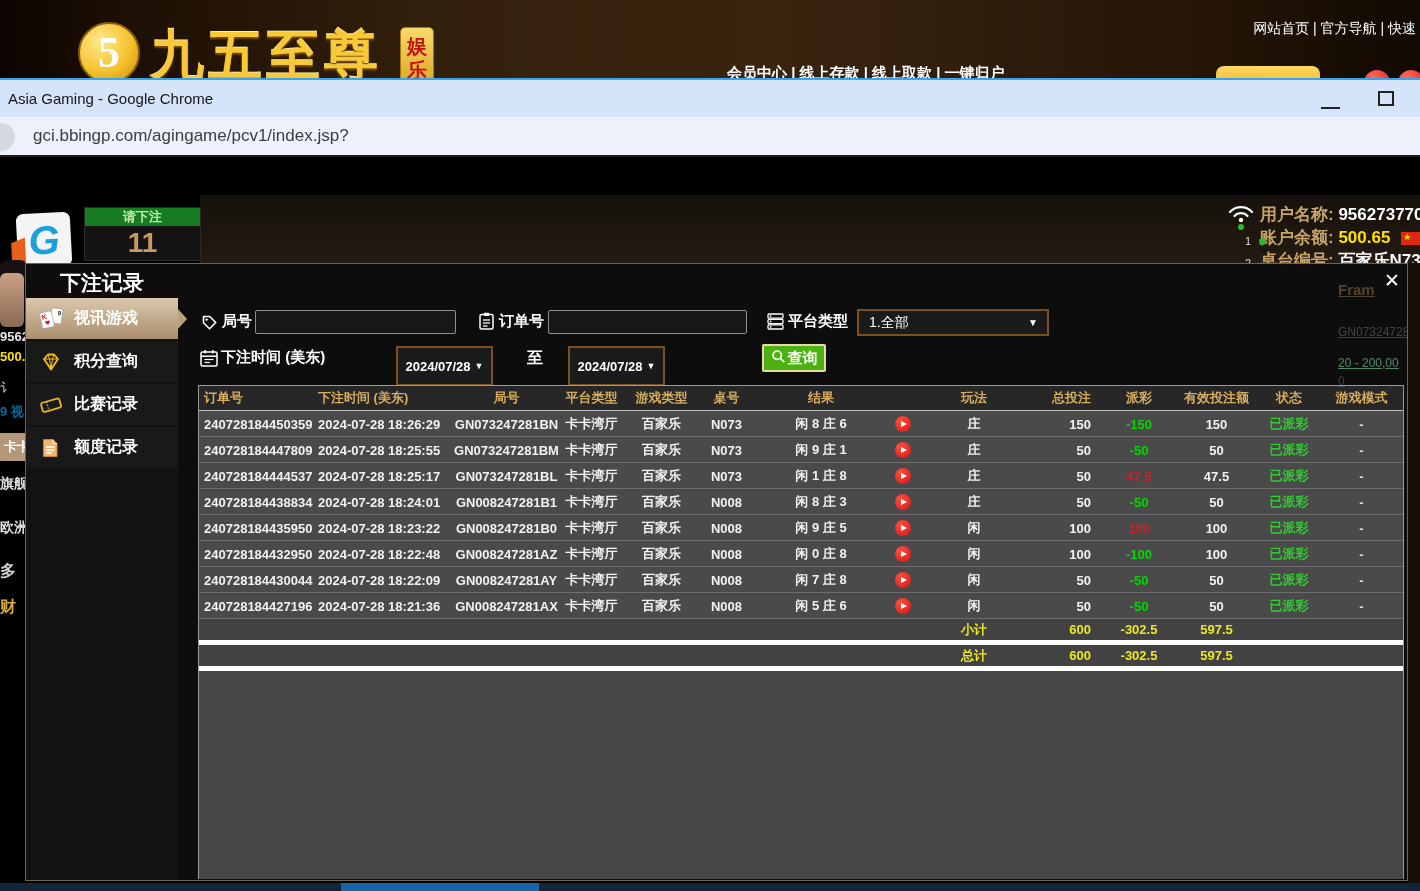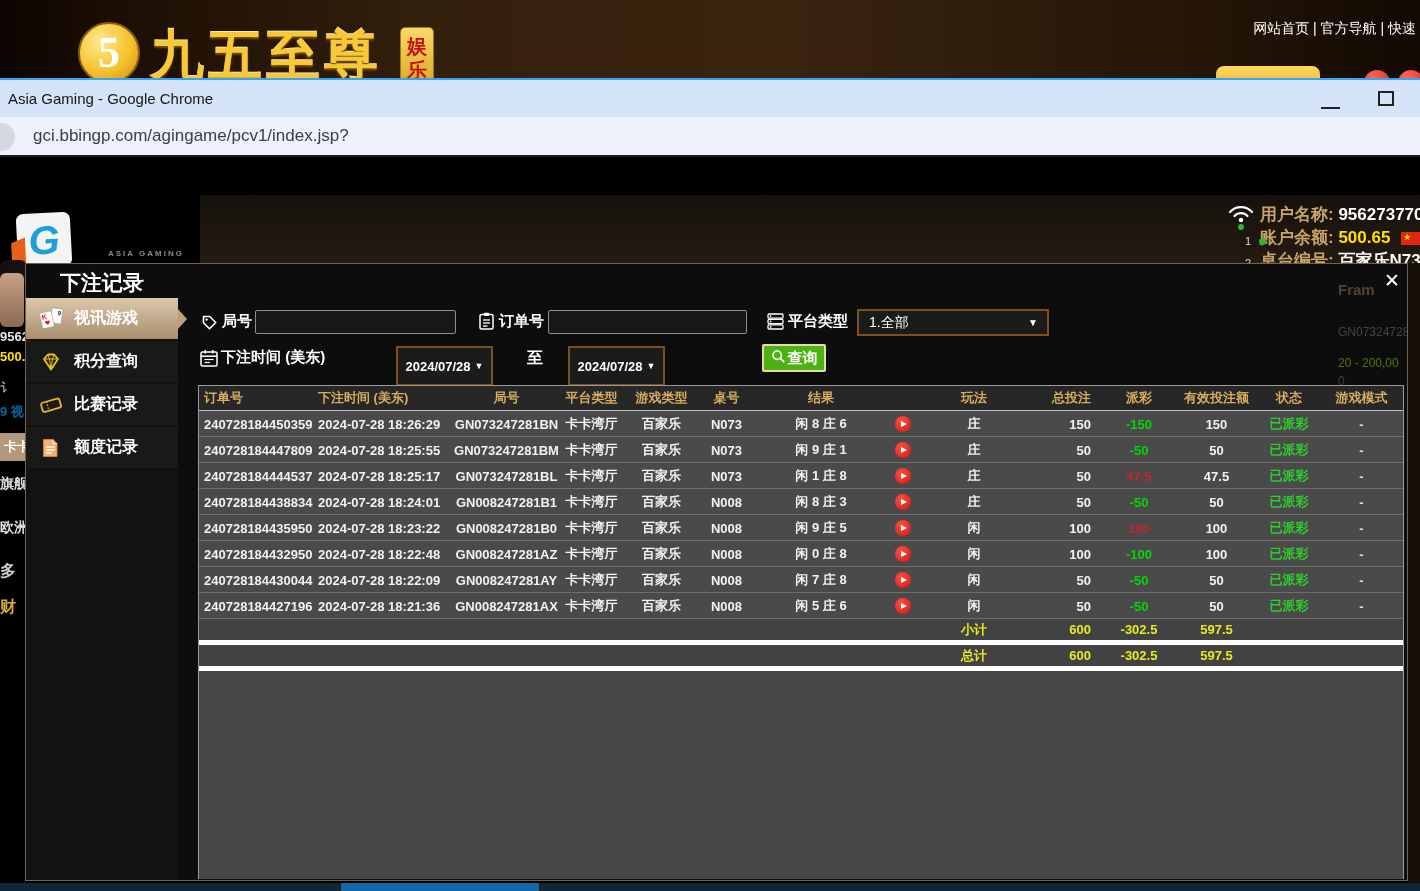--- a/index.html
+++ b/index.html
@@ -113,36 +113,37 @@
   .play-btn { position:absolute; left:141px; top:5px; width:16px; height:16px; border-radius:50%;
     background:radial-gradient(circle at 35% 30%,#ff5040,#d41414); display:flex; align-items:center; justify-content:center; cursor:pointer; }
   .play-btn .tri { width:0; height:0; border-left:6px solid #fff; border-top:3.5px solid transparent;
     border-bottom:3.5px solid transparent; margin-left:2px; }
   .neg { color:#00d800; } .pos { color:#c1272d; }
   .st-paid { color:#2fcb2f; } .mode { color:#e0e0e0; }
   .tot-row { background:#424242; border-bottom:5px solid #ffffff; }
   .tot-row:first-of-type { border-top:1px solid #c9c9c9; }
   .tot { color:#e9e91e; }
 
-  .dlg-frag { position:absolute; opacity:0.55; white-space:nowrap; pointer-events:none; }
+  .dlg-frag { position:absolute; opacity:0.55; white-space:nowrap; pointer-events:none;text-decoration:underline; }
 
   
   .bottom-bar { position:absolute; left:0; top:883px; width:1420px; height:8px; background:#122639; z-index:30; }
   .thumb { position:absolute; left:341px; top:0; width:198px; height:8px; background:#1467a8; }
 </style>
 </head>
 <body>
 
 <div class="stage">
 
   <div class="site-header">
     <div class="coin"><span>5</span></div>
     <div class="logo-text">九五至尊</div>
     <div class="logo-badge">娱乐</div>
     <div class="top-links">网站首页 | 官方导航 | 快速</div>
+    <div class="nav-links">会员中心 | 线上存款 | 线上取款 | 一键归户</div>
     <div class="logout-btn">登出</div>
     <div class="float-btn fb1"></div>
     <div class="float-btn fb2"></div>
   </div>
 
   <div class="chrome-bar">
     <span class="win-title">Asia Gaming - Google Chrome</span>
     <span class="win-min"></span>
     <span class="win-max"></span>
   </div>
@@ -154,20 +155,24 @@
 
   <div class="game-area">
     <div class="game-scene"></div>
 
     <div class="ag-tile">
       <span class="ag-ribbon"></span>
       <span class="g">G</span>
     </div>
     <div class="ag-name">ASIA GAMING</div>
 
+    <div class="countdown">
+      <div class="cd-head">请下注</div>
+      <div class="cd-num">11</div>
+    </div>
 
     <span class="wifi">
       <svg width="28" height="22" viewBox="0 0 28 22">
         <path d="M3 10 a15 15 0 0 1 22 0" fill="none" stroke="#fff" stroke-width="2.2" stroke-linecap="round"></path>
         <path d="M7.5 14 a9 9 0 0 1 13 0" fill="none" stroke="#fff" stroke-width="2.2" stroke-linecap="round"></path>
         <circle cx="14" cy="18" r="2.2" fill="#fff"></circle>
       </svg>
     </span>
     <span class="wifi-dot"></span>
 
@@ -531,21 +536,21 @@
             <div class="t-cell c10 tot">597.5</div>
             <div class="t-cell c11 tot"></div>
             <div class="t-cell c12 tot"></div>
           </div>
         </div>
     </div>
 
     <div id="dlg-frags">
         <span class="dlg-frag" style="left: 1312px; top: 17px; color: rgb(138, 111, 74); font-size: 15px; font-weight: bold;">Fram</span>
         <span class="dlg-frag" style="left: 1312px; top: 61px; color: rgb(111, 111, 111); font-size: 12px;">GN073247281</span>
-        <span class="dlg-frag" style="left: 1312px; top: 92px; color: #84cc16; font-size: 12px;">20 - 200,00</span>
+        <span class="dlg-frag" style="left: 1312px; top: 92px; color: #86efac; font-size: 12px;">20 - 200,00</span>
         <span class="dlg-frag" style="left: 1312px; top: 110px; color: rgb(93, 102, 112); font-size: 12px;">0</span>
       </div>
   </div>
 
   <div class="bottom-bar">
     <div class="thumb"></div>
   </div>
 
 </div>
 

